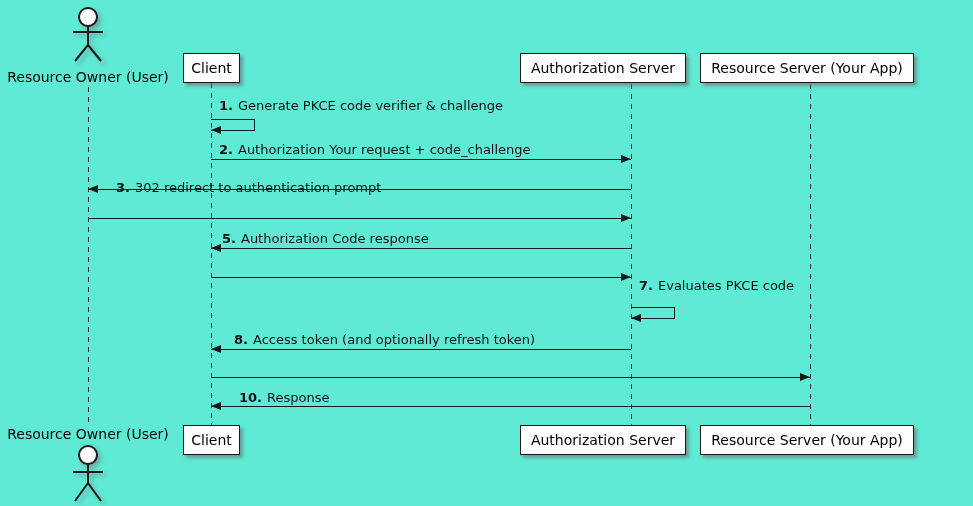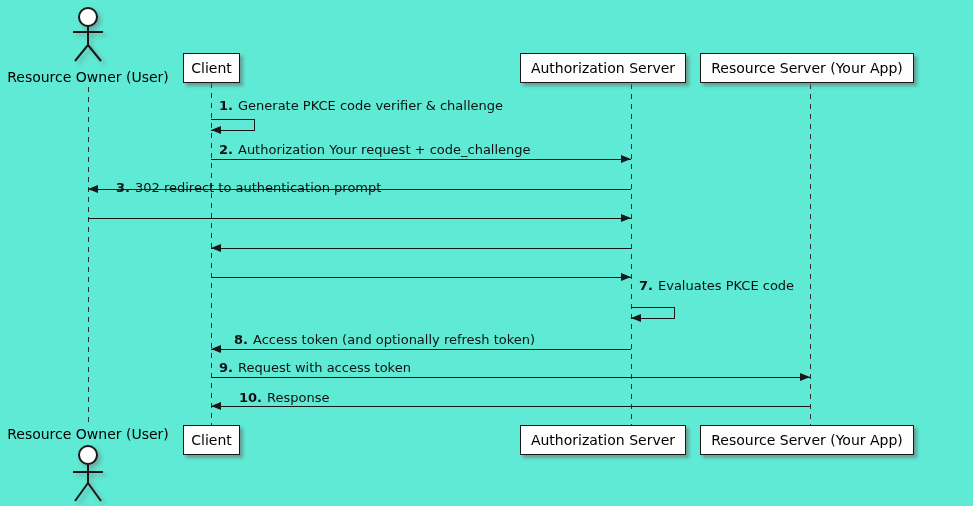--- a/index.html
+++ b/index.html
@@ -85,41 +85,41 @@
 
   <div class="msg" style="left:116px;top:172px;margin-top:8px;">
     <b>3.</b><span>302 redirect to authentication prompt</span>
   </div>
   <div class="hline" style="left:88px;top:189px;width:543px;"></div>
   <div class="ah-l" style="left:88px;top:185px;"></div>
 
   <div class="hline" style="left:88px;top:218px;width:543px;"></div>
   <div class="ah-r" style="left:621px;top:214px;"></div>
 
+  <div class="msg" style="left:222px;top:231px;">
+    <b>5.</b><span>Authorization Code response</span>
+  </div>
   <div class="hline" style="left:211px;top:248px;width:420px;"></div>
   <div class="ah-l" style="left:211px;top:244px;"></div>
 
   <div class="hline" style="left:211px;top:277px;width:420px;"></div>
   <div class="ah-r" style="left:621px;top:273px;"></div>
 
   <div class="msg" style="left:639px;top:278px;">
     <b>7.</b><span>Evaluates PKCE code</span>
   </div>
   <div class="loop" style="left:631px;top:307px;width:44px;height:12px;"></div>
   <div class="ah-l" style="left:631px;top:314px;"></div>
 
   <div class="msg" style="left:234px;top:332px;">
     <b>8.</b><span>Access token (and optionally refresh token)</span>
   </div>
   <div class="hline" style="left:211px;top:349px;width:420px;"></div>
   <div class="ah-l" style="left:211px;top:345px;"></div>
 
-  <div class="msg" style="left:219px;top:360px;">
-    <b>9.</b><span>Request with access token</span>
-  </div>
   <div class="hline" style="left:211px;top:377px;width:599px;"></div>
   <div class="ah-r" style="left:800px;top:373px;"></div>
 
   <div class="msg" style="left:239px;top:390px;">
     <b>10.</b><span>Response</span>
   </div>
   <div class="hline" style="left:211px;top:406px;width:599px;"></div>
   <div class="ah-l" style="left:211px;top:402px;"></div>
 
   <div class="pbox" style="left:183px;top:425px;width:57px;">

